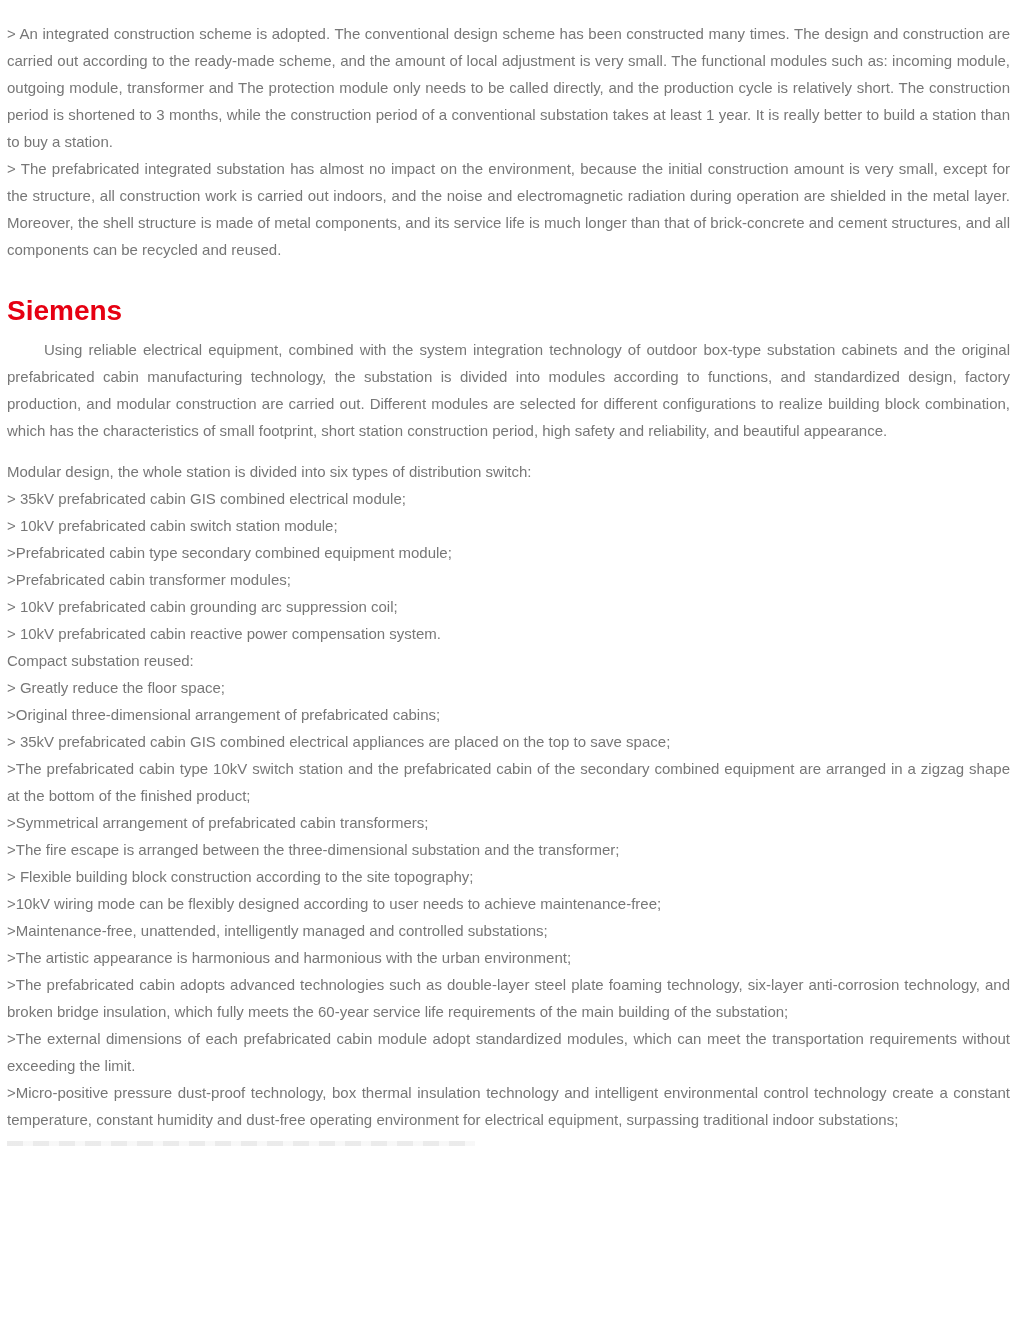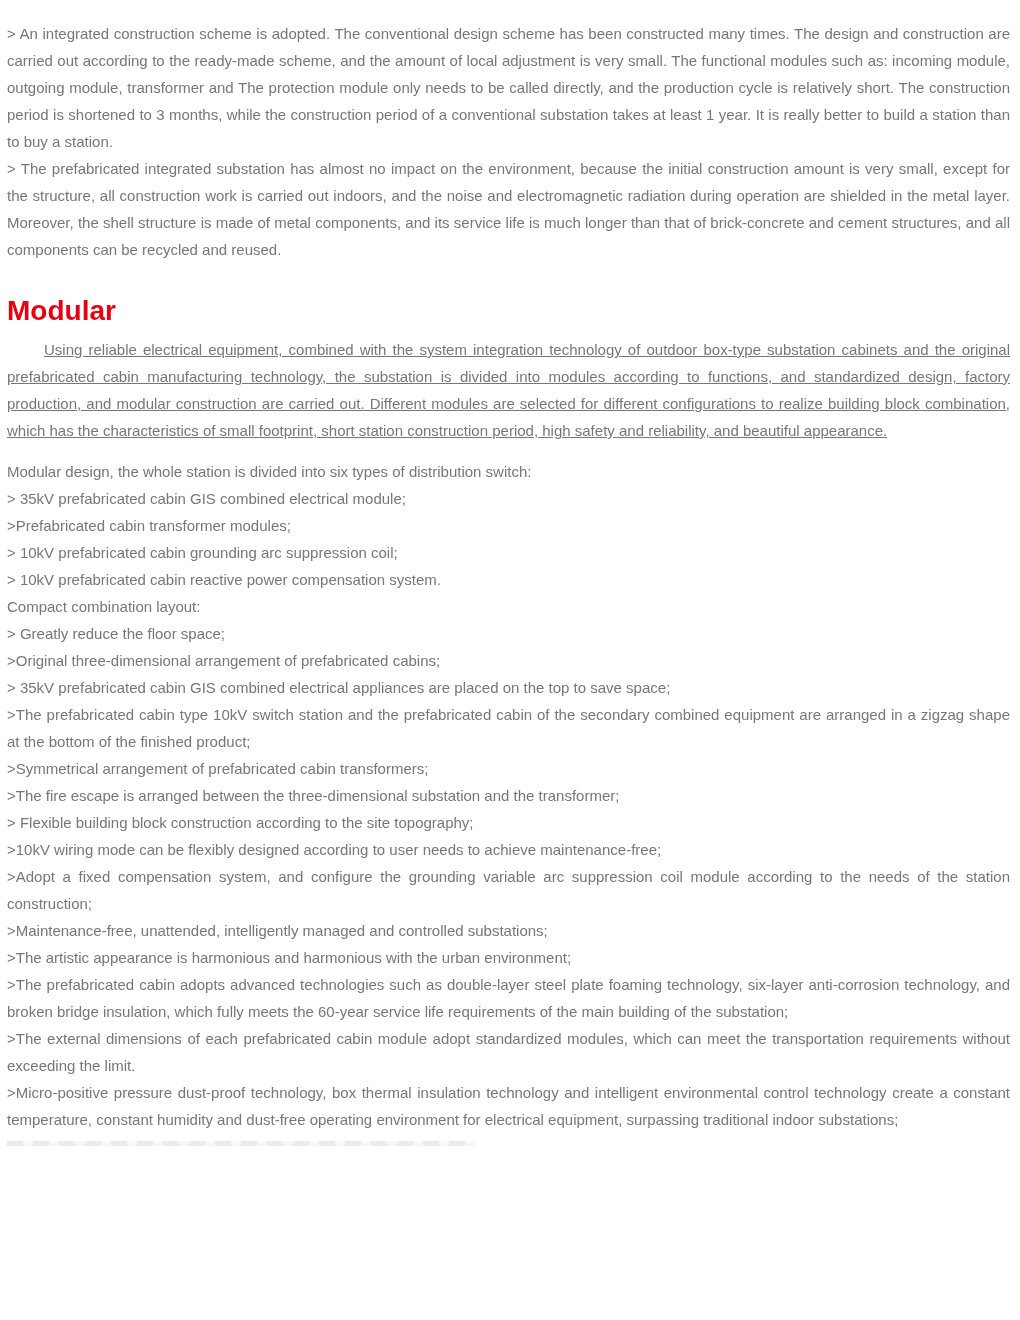--- a/index.html
+++ b/index.html
@@ -13,21 +13,21 @@
     width: 1020px;
     min-height: 1320px;
     padding: 20px 10px 0 7px;
     font-family: "Liberation Sans", "DejaVu Sans", sans-serif;
     font-size: 15px;
     line-height: 27px;
     color: var(--body-gray, #777777);
     text-align: justify;
   }
   p.body-text { margin: 0; }
-  p.lead { text-indent: 37px; text-decoration: underline; }
+  p.lead { text-indent: 37px; }
   h1.section-heading {
     color: var(--heading-red, #e60012);
     font-size: 28px;
     line-height: 28px;
     font-weight: bold;
     margin: 34px 0 11px 0;
     text-align: left;
   }
   .lines { margin-top: 14px; }
   .lines p { margin: 0; }
@@ -40,40 +40,41 @@
   }
 </style>
 </head>
 <body>
 
 <main class="content">
 
   <p class="body-text">&gt; An integrated construction scheme is adopted. The conventional design scheme has been constructed many times. The design and construction are carried out according to the ready-made scheme, and the amount of local adjustment is very small. The functional modules such as: incoming module, outgoing module, transformer and The protection module only needs to be called directly, and the production cycle is relatively short. The construction period is shortened to 3 months, while the construction period of a conventional substation takes at least 1 year. It is really better to build a station than to buy a station.</p>
   <p class="body-text">&gt; The prefabricated integrated substation has almost no impact on the environment, because the initial construction amount is very small, except for the structure, all construction work is carried out indoors, and the noise and electromagnetic radiation during operation are shielded in the metal layer. Moreover, the shell structure is made of metal components, and its service life is much longer than that of brick-concrete and cement structures, and all components can be recycled and reused.</p>
 
-  <h1 class="section-heading">Modular</h1>
+  <h1 class="section-heading">Siemens</h1>
 
   <p class="body-text lead">Using reliable electrical equipment, combined with the system integration technology of outdoor box-type substation cabinets and the original prefabricated cabin manufacturing technology, the substation is divided into modules according to functions, and standardized design, factory production, and modular construction are carried out. Different modules are selected for different configurations to realize building block combination, which has the characteristics of small footprint, short station construction period, high safety and reliability, and beautiful appearance.</p>
 
   <div class="lines">
     <p>Modular design, the whole station is divided into six types of distribution switch:</p>
     <p>&gt; 35kV prefabricated cabin GIS combined electrical module;</p>
+    <p>&gt; 10kV prefabricated cabin switch station module;</p>
+    <p>&gt;Prefabricated cabin type secondary combined equipment module;</p>
     <p>&gt;Prefabricated cabin transformer modules;</p>
     <p>&gt; 10kV prefabricated cabin grounding arc suppression coil;</p>
     <p>&gt; 10kV prefabricated cabin reactive power compensation system.</p>
-    <p>Compact combination layout:</p>
+    <p>Compact substation reused:</p>
     <p>&gt; Greatly reduce the floor space;</p>
     <p>&gt;Original three-dimensional arrangement of prefabricated cabins;</p>
     <p>&gt; 35kV prefabricated cabin GIS combined electrical appliances are placed on the top to save space;</p>
     <p>&gt;The prefabricated cabin type 10kV switch station and the prefabricated cabin of the secondary combined equipment are arranged in a zigzag shape at the bottom of the finished product;</p>
     <p>&gt;Symmetrical arrangement of prefabricated cabin transformers;</p>
     <p>&gt;The fire escape is arranged between the three-dimensional substation and the transformer;</p>
     <p>&gt; Flexible building block construction according to the site topography;</p>
     <p>&gt;10kV wiring mode can be flexibly designed according to user needs to achieve maintenance-free;</p>
-    <p>&gt;Adopt a fixed compensation system, and configure the grounding variable arc suppression coil module according to the needs of the station construction;</p>
     <p>&gt;Maintenance-free, unattended, intelligently managed and controlled substations;</p>
     <p>&gt;The artistic appearance is harmonious and harmonious with the urban environment;</p>
     <p>&gt;The prefabricated cabin adopts advanced technologies such as double-layer steel plate foaming technology, six-layer anti-corrosion technology, and broken bridge insulation, which fully meets the 60-year service life requirements of the main building of the substation;</p>
     <p>&gt;The external dimensions of each prefabricated cabin module adopt standardized modules, which can meet the transportation requirements without exceeding the limit.</p>
     <p>&gt;Micro-positive pressure dust-proof technology, box thermal insulation technology and intelligent environmental control technology create a constant temperature, constant humidity and dust-free operating environment for electrical equipment, surpassing traditional indoor substations;</p>
   </div>
 
   <div class="text-remnant"></div>
 
 </main>

